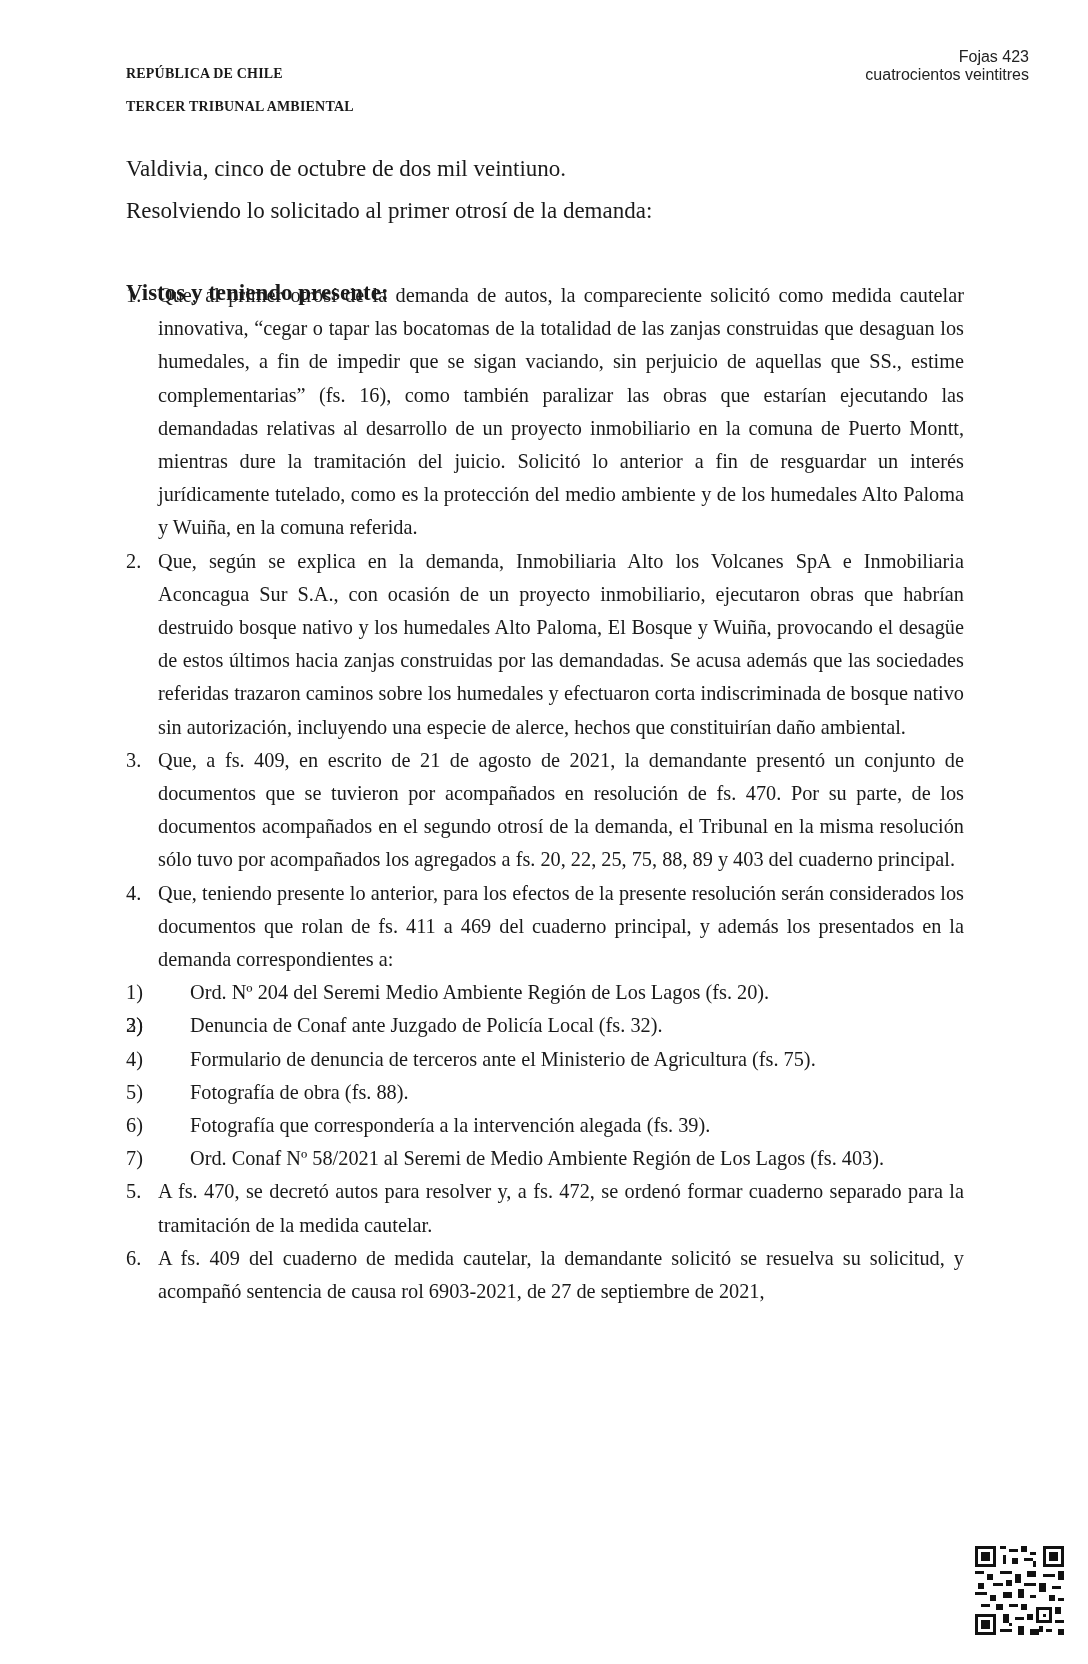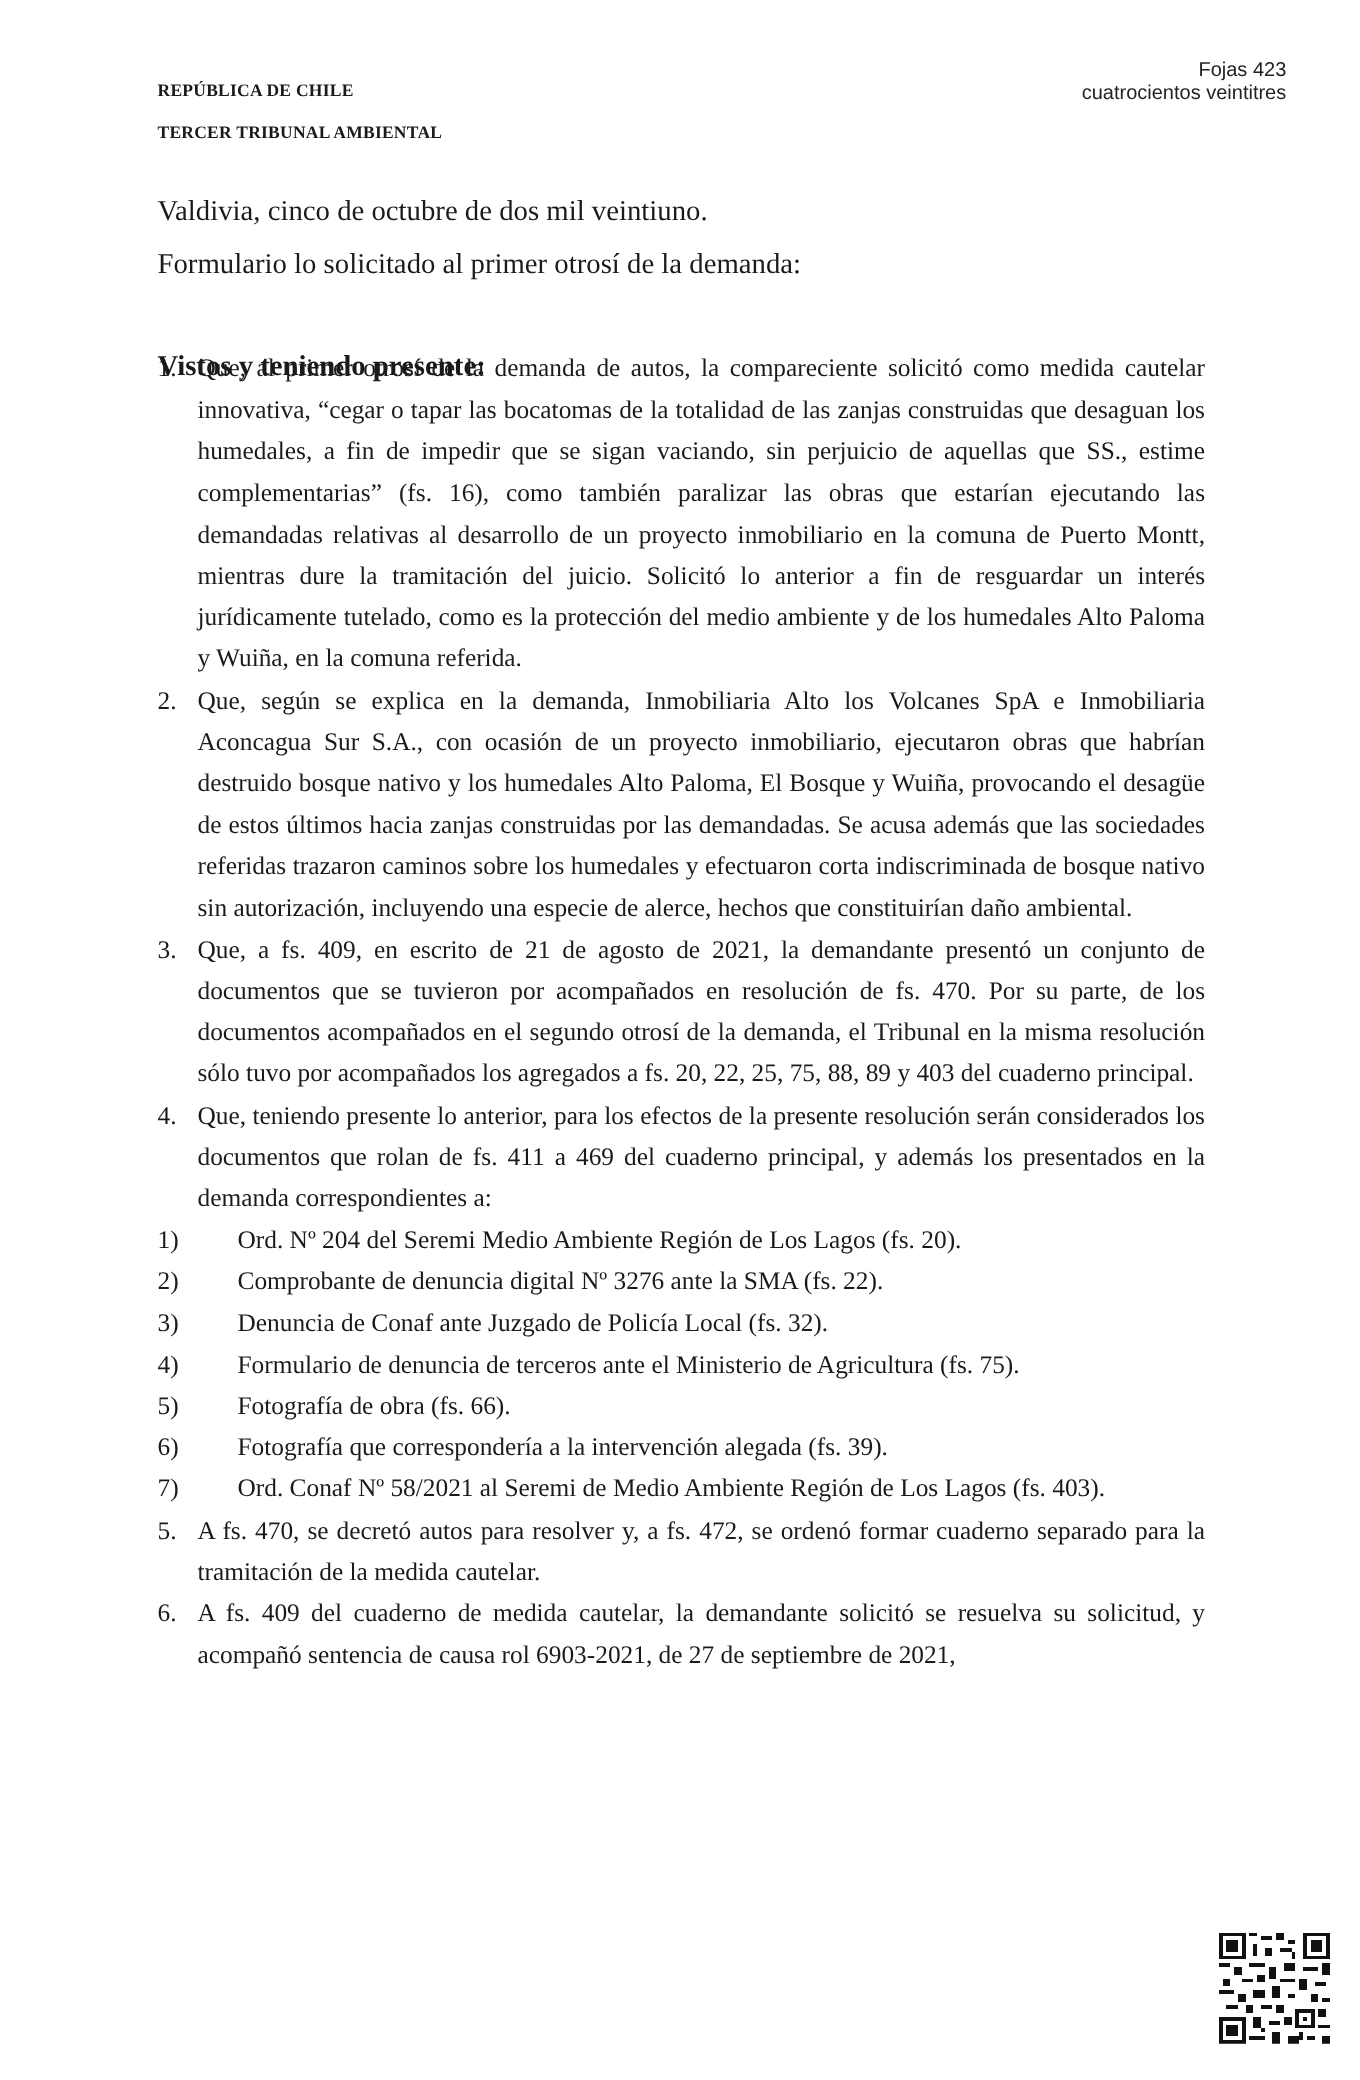--- a/index.html
+++ b/index.html
@@ -28,45 +28,45 @@
 
   <div class="fojas">
     <div>Fojas 423</div>
     <div>cuatrocientos veintitres</div>
   </div>
 
   <div class="hdr hdr1">REPÚBLICA DE CHILE</div>
   <div class="hdr hdr2">TERCER TRIBUNAL AMBIENTAL</div>
 
   <div class="body-text date">Valdivia, cinco de octubre de dos mil veintiuno.</div>
-  <div class="body-text resolv">Formulario lo solicitado al primer otrosí de la demanda:</div>
+  <div class="body-text resolv">Resolviendo lo solicitado al primer otrosí de la demanda:</div>
   <div class="body-text vistos">Vistos  y teniendo presente:</div>
 
   <ol class="list">
     <li class="item">
       <span class="num">1.</span>
       <span>Que, al primer otrosí de la demanda de autos, la compareciente solicitó como medida cautelar innovativa,  “cegar o tapar las bocatomas de la totalidad de las zanjas construidas que desaguan los humedales, a fin de impedir que se sigan vaciando, sin perjuicio de aquellas que SS., estime complementarias” (fs. 16), como también paralizar las obras que estarían ejecutando las demandadas relativas al desarrollo de un proyecto inmobiliario en la comuna de Puerto Montt, mientras dure la tramitación del juicio. Solicitó lo anterior a fin de resguardar un interés jurídicamente tutelado, como es la protección del medio ambiente y de los humedales Alto Paloma y Wuiña, en la comuna referida.</span>
     </li>
     <li class="item">
       <span class="num">2.</span>
       <span>Que, según se explica en la demanda, Inmobiliaria Alto los Volcanes SpA e Inmobiliaria Aconcagua Sur S.A., con ocasión de un proyecto inmobiliario, ejecutaron obras que habrían destruido bosque nativo y los humedales Alto Paloma, El Bosque y Wuiña, provocando el desagüe de estos últimos hacia zanjas construidas por las demandadas. Se acusa además que las sociedades referidas trazaron caminos sobre los humedales y efectuaron corta indiscriminada de bosque nativo sin autorización, incluyendo una especie de alerce, hechos que constituirían daño ambiental.</span>
     </li>
     <li class="item">
       <span class="num">3.</span>
       <span>Que, a fs. 409, en escrito de 21 de agosto de 2021, la demandante presentó un conjunto de documentos que se tuvieron por acompañados en resolución de fs. 470. Por su parte, de los documentos acompañados en el segundo otrosí de la demanda, el Tribunal en la misma resolución sólo tuvo por acompañados  los agregados a fs. 20, 22, 25, 75, 88, 89 y 403 del cuaderno principal.</span>
     </li>
     <li class="item">
       <span class="num">4.</span>
       <span>Que, teniendo presente lo anterior, para los efectos de la presente resolución serán considerados los documentos que rolan de fs. 411 a 469 del cuaderno principal, y además los presentados en la demanda correspondientes a:</span>
       <ul class="sublist">
         <li class="subitem"><span class="subnum">1)</span><span>Ord. Nº 204 del Seremi Medio Ambiente Región de Los Lagos (fs. 20).</span></li>
-        <li class="subitem"><span class="subnum">2)</span><span>Comprobante de denuncia digital Nº 3276 ante la SMA (fs. 22).</span></li>
+        <li class="subitem"><span class="subnum">2)</span></li>
         <li class="subitem"><span class="subnum">3)</span><span>Denuncia de Conaf ante Juzgado de Policía Local (fs. 32).</span></li>
         <li class="subitem"><span class="subnum">4)</span><span>Formulario de denuncia de terceros ante el Ministerio de Agricultura (fs. 75).</span></li>
-        <li class="subitem"><span class="subnum">5)</span><span>Fotografía de obra (fs. 66).</span></li>
+        <li class="subitem"><span class="subnum">5)</span><span>Fotografía de obra (fs. 88).</span></li>
         <li class="subitem"><span class="subnum">6)</span><span>Fotografía que correspondería a la intervención alegada (fs. 39).</span></li>
         <li class="subitem"><span class="subnum">7)</span><span>Ord. Conaf Nº 58/2021 al Seremi de Medio Ambiente Región de Los Lagos (fs. 403).</span></li>
       </ul>
     </li>
     <li class="item">
       <span class="num">5.</span>
       <span>A fs. 470, se decretó autos para resolver y, a fs. 472, se ordenó formar cuaderno separado para la tramitación de la medida cautelar.</span>
     </li>
     <li class="item">
       <span class="num">6.</span>

